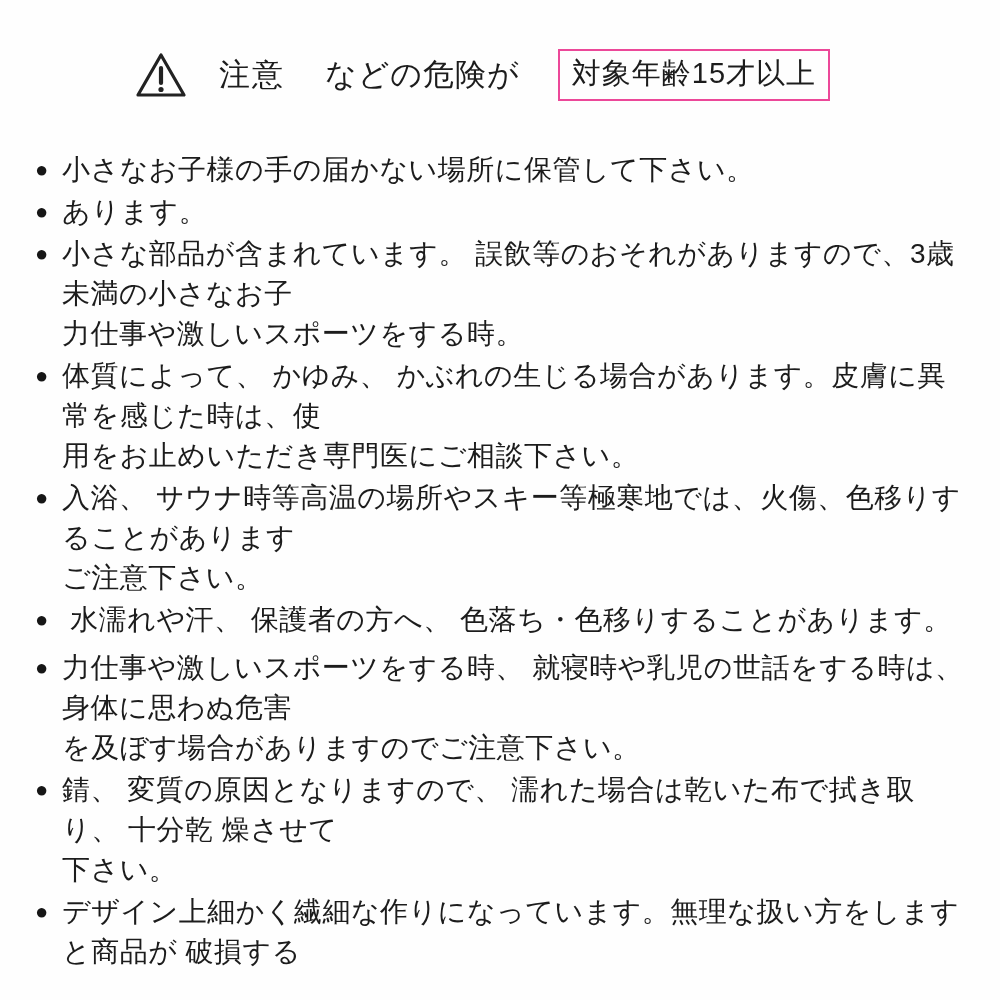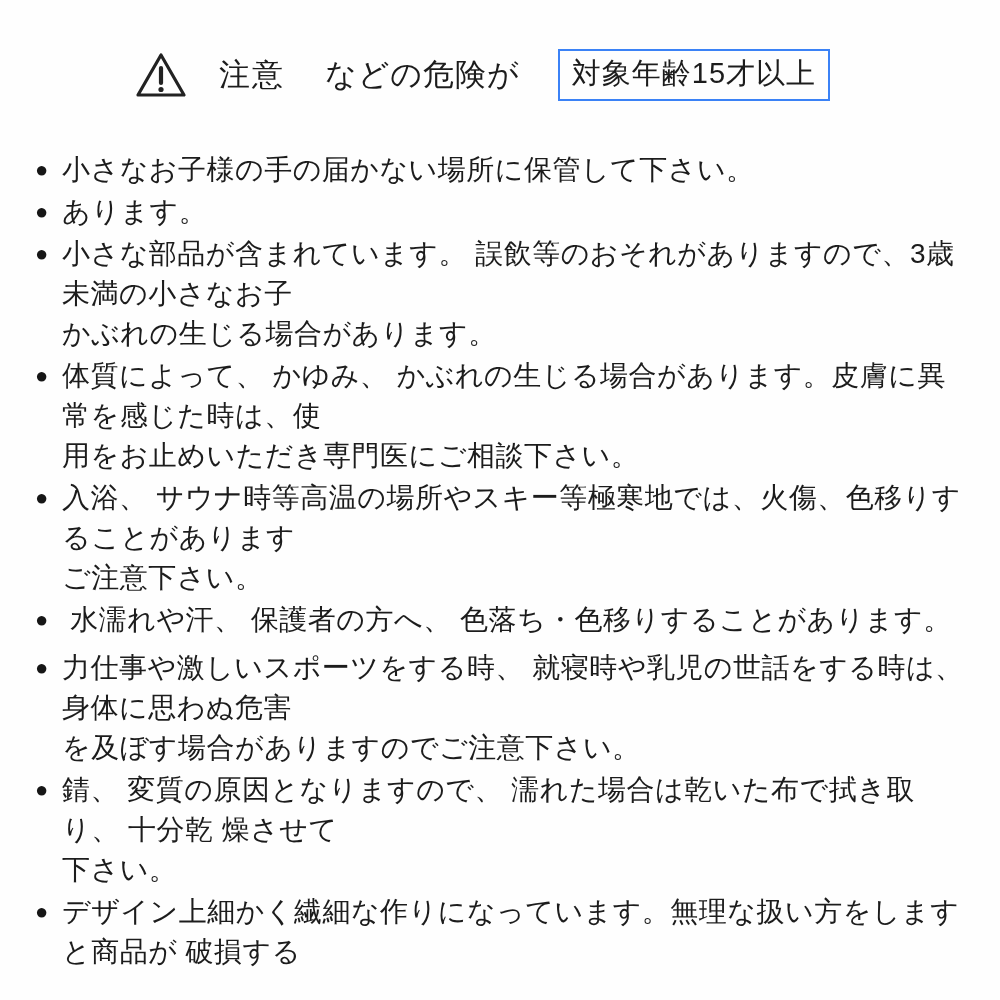--- a/index.html
+++ b/index.html
@@ -37,21 +37,21 @@
     letter-spacing: 2px;
     white-space: pre;
   }
   .header-sub {
     font-size: 31px;
     letter-spacing: 1px;
     margin-left: 8px;
     white-space: pre;
   }
   .age-box {
-    border: 2px solid #3b82f6;
+    border: 2px solid #ec4899;
     padding: 3px 12px 5px 12px;
     font-size: 29px;
     letter-spacing: 1px;
     margin-left: 6px;
     white-space: pre;
   }
   
   .warnings {
     margin: 0;
     padding: 0;
@@ -108,21 +108,21 @@
       <span class="bullet">●</span>
       <span class="wlines">
         <span class="line">あります。</span>
       </span>
     </div>
 
     <div class="witem">
       <span class="bullet">●</span>
       <span class="wlines">
         <span class="line">小さな部品が含まれています。 誤飲等のおそれがありますので、3歳未満の小さなお子</span>
-        <span class="line">かぶれの生じる場合があります。</span>
+        <span class="line">力仕事や激しいスポーツをする時。</span>
       </span>
     </div>
 
     <div class="witem">
       <span class="bullet">●</span>
       <span class="wlines">
         <span class="line">体質によって、 かゆみ、 かぶれの生じる場合があります。皮膚に異常を感じた時は、使</span>
         <span class="line">用をお止めいただき専門医にご相談下さい。</span>
       </span>
     </div>

